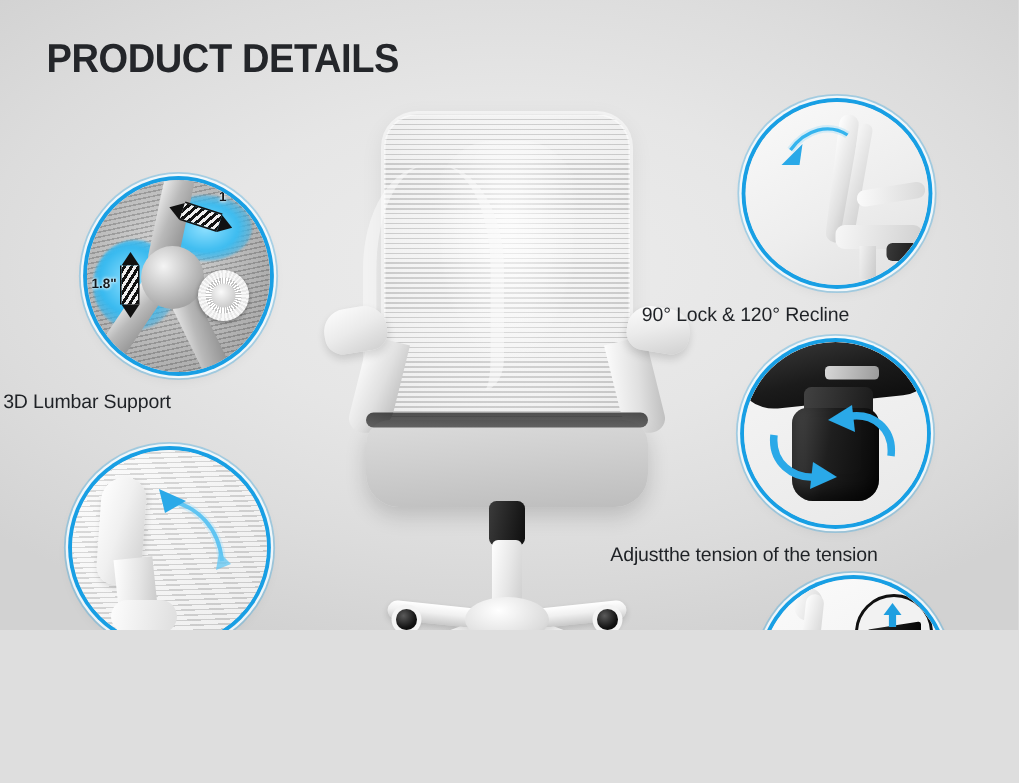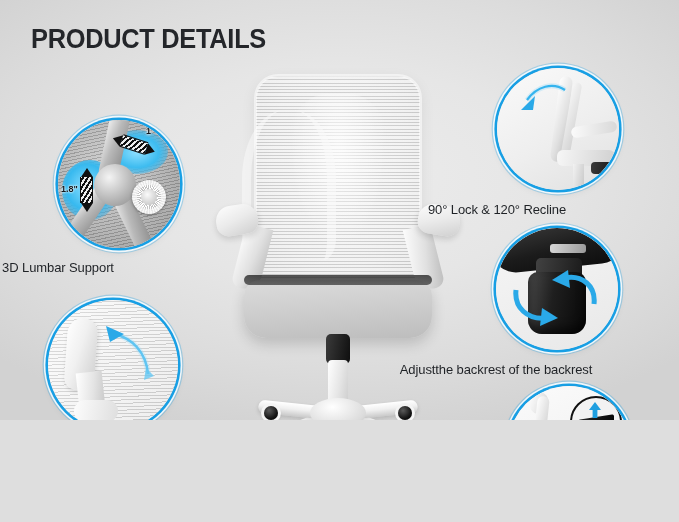--- a/index.html
+++ b/index.html
@@ -412,21 +412,21 @@
         <svg class="ten-a1" viewBox="0 0 52 42">
           <path d="M4 6 C2 24, 16 36, 34 34" stroke="#2aa9e8" stroke-width="5" fill="none"></path>
           <polygon points="30,24 46,34 28,42" fill="#2aa9e8"></polygon>
         </svg>
         <svg class="ten-a2" viewBox="0 0 52 42">
           <path d="M48 34 C50 16, 36 4, 18 8" stroke="#2aa9e8" stroke-width="5" fill="none"></path>
           <polygon points="22,0 6,10 24,18" fill="#2aa9e8"></polygon>
         </svg>
       </div>
     </div>
-    <div class="cap" style="top:134px;">Adjustthe backrest of the backrest</div>
+    <div class="cap" style="top:134px;">Adjustthe tension of the tension</div>
   </div>
 
   <div class="callout" id="c5">
     <div class="ring">
       <div class="ring-inner">
         <div class="h-head"></div>
         <div class="h-back"></div>
         <div class="h-arm"></div>
         <div class="h-seat"></div>
         <div class="h-stem"></div>

